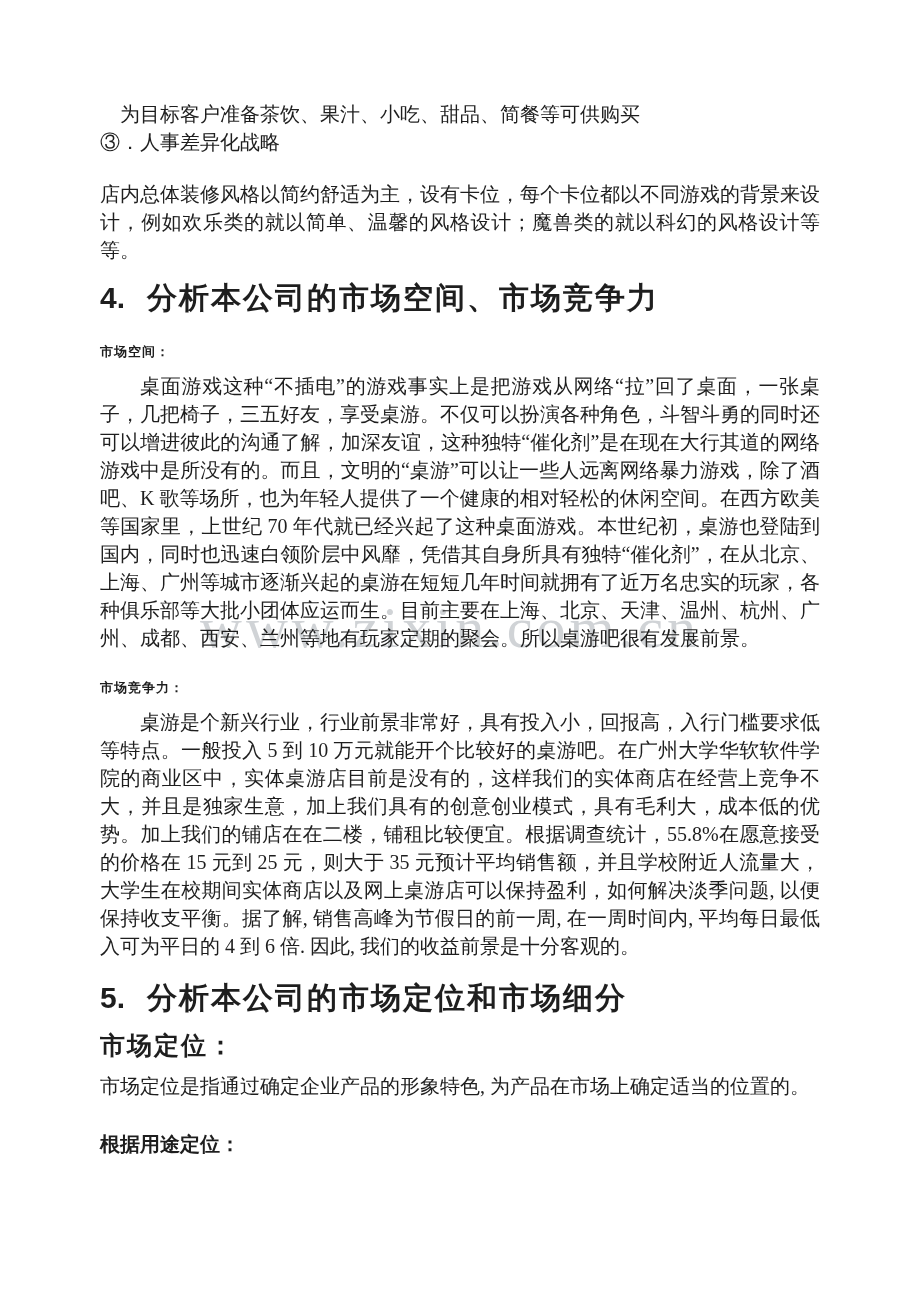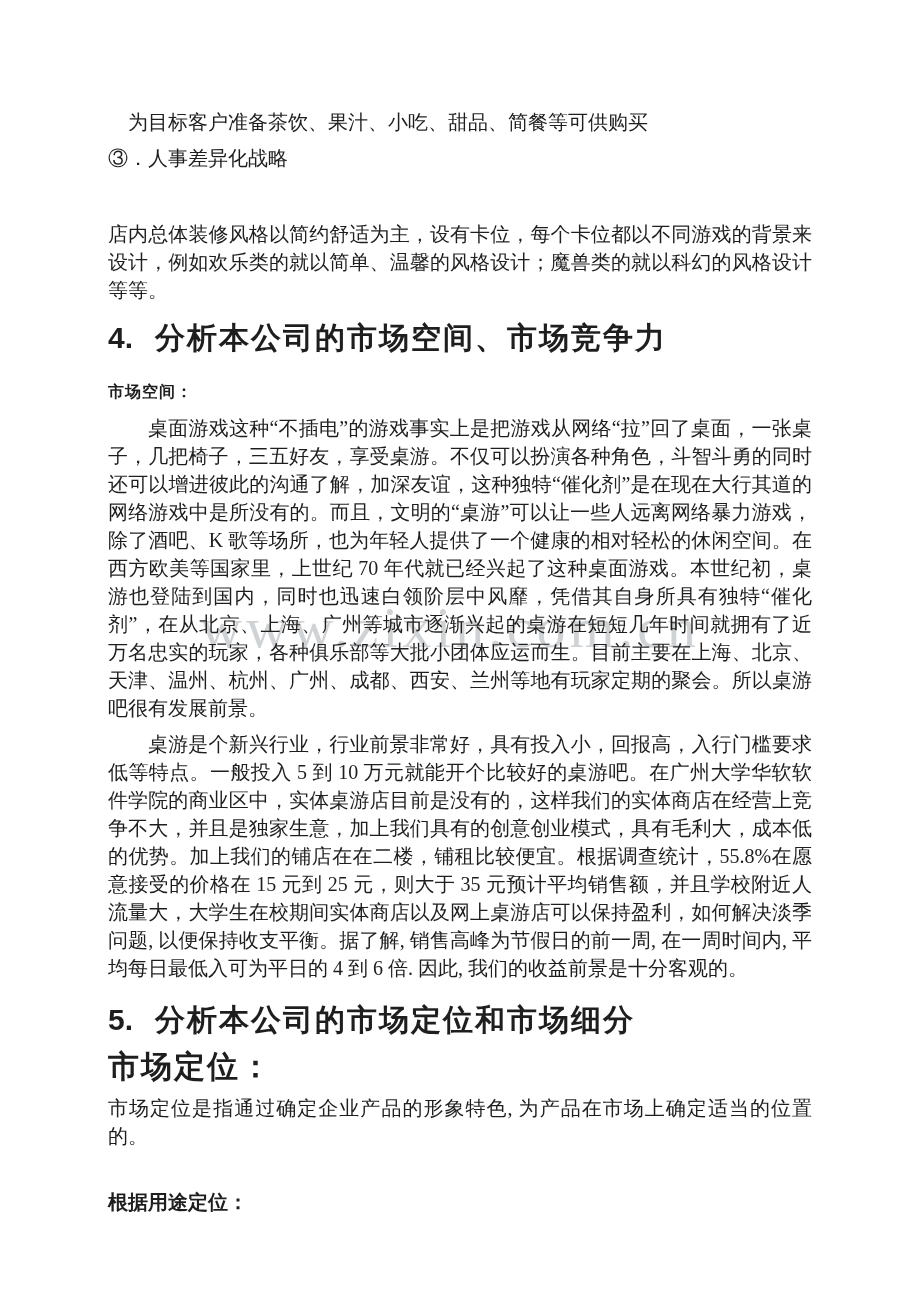--- a/index.html
+++ b/index.html
@@ -12,44 +12,44 @@
     font-family:"Liberation Serif","DejaVu Serif",serif;
     color:#1e1e1e;
   }
   .doc{
     position:relative;
     z-index:2;
     padding:100px 100px 0 100px;
     font-size:20px;
     line-height:28px;
   }
-  .blk{margin:8px;}
+  .blk{margin:0;}
   .flow{text-align:justify;}
   .ti1{text-indent:1em;}
   .ti2{text-indent:2em;}
   .ind1{padding-left:1em;}
   .h1{
     font-size:30px;
     line-height:36px;
     font-weight:bold;
     letter-spacing:2px;
     margin-top:16px;
     font-family:"Liberation Sans","DejaVu Sans",sans-serif;
   }
   .h1 .num{margin-right:22px;letter-spacing:0;}
   .h1b{margin-top:20px;}
   .h2{
-    font-size:16px;
+    font-size:13px;
     font-weight:bold;
     letter-spacing:1px;
     margin-top:22px;
     font-family:"Liberation Sans","DejaVu Sans",sans-serif;
   }
   .h2lg{
-    font-size:31px;
+    font-size:25px;
     line-height:34px;
     font-weight:bold;
     letter-spacing:2px;
     margin-top:12px;
     font-family:"Liberation Sans","DejaVu Sans",sans-serif;
   }
   .mt6{margin-top:6px;}
   .mt10{margin-top:10px;}
   .mt14{margin-top:14px;font-weight:bold;}
   .spacer{height:12px;}
@@ -77,20 +77,21 @@
   <div class="watermark">www.zixin.com.cn</div>
   <div class="doc">
       <div class="blk line ind1">为目标客户准备茶饮、果汁、小吃、甜品、简餐等可供购买</div>
       <div class="blk line">③．人事差异化战略</div>
       <div class="blk spacer"></div>
       <div class="blk spacer"></div>
       <div class="blk flow">店内总体装修风格以简约舒适为主，设有卡位，每个卡位都以不同游戏的背景来设计，例如欢乐类的就以简单、温馨的风格设计；魔兽类的就以科幻的风格设计等等。</div>
       <div class="blk h1"><span class="num">4.</span><span>分析本公司的市场空间、市场竞争力</span></div>
       <div class="blk h2">市场空间：</div>
       <div class="blk flow ti2 mt6">桌面游戏这种“不插电”的游戏事实上是把游戏从网络“拉”回了桌面，一张桌子，几把椅子，三五好友，享受桌游。不仅可以扮演各种角色，斗智斗勇的同时还可以增进彼此的沟通了解，加深友谊，这种独特“催化剂”是在现在大行其道的网络游戏中是所没有的。而且，文明的“桌游”可以让一些人远离网络暴力游戏，除了酒吧、K 歌等场所，也为年轻人提供了一个健康的相对轻松的休闲空间。在西方欧美等国家里，上世纪 70 年代就已经兴起了这种桌面游戏。本世纪初，桌游也登陆到国内，同时也迅速白领阶层中风靡，凭借其自身所具有独特“催化剂”，在从北京、上海、广州等城市逐渐兴起的桌游在短短几年时间就拥有了近万名忠实的玩家，各种俱乐部等大批小团体应运而生。目前主要在上海、北京、天津、温州、杭州、广州、成都、西安、兰州等地有玩家定期的聚会。所以桌游吧很有发展前景。</div>
+      <div class="blk h2">市场竞争力：</div>
       <div class="blk flow ti2 mt6">桌游是个新兴行业，行业前景非常好，具有投入小，回报高，入行门槛要求低等特点。一般投入 5 到 10 万元就能开个比较好的桌游吧。在广州大学华软软件学院的商业区中，实体桌游店目前是没有的，这样我们的实体商店在经营上竞争不大，并且是独家生意，加上我们具有的创意创业模式，具有毛利大，成本低的优势。加上我们的铺店在在二楼，铺租比较便宜。根据调查统计，55.8%在愿意接受的价格在 15 元到 25 元，则大于 35 元预计平均销售额，并且学校附近人流量大，大学生在校期间实体商店以及网上桌游店可以保持盈利，如何解决淡季问题, 以便保持收支平衡。据了解, 销售高峰为节假日的前一周, 在一周时间内, 平均每日最低入可为平日的 4 到 6 倍. 因此, 我们的收益前景是十分客观的。</div>
       <div class="blk h1 h1b"><span class="num">5.</span><span>分析本公司的市场定位和市场细分</span></div>
       <div class="blk h2lg">市场定位：</div>
       <div class="blk flow mt10">市场定位是指通过确定企业产品的形象特色, 为产品在市场上确定适当的位置的。</div>
       <div class="blk spacer16"></div>
       <div class="blk line mt14">根据用途定位：</div>
     </div>
 </div>
 
 </body></html>

